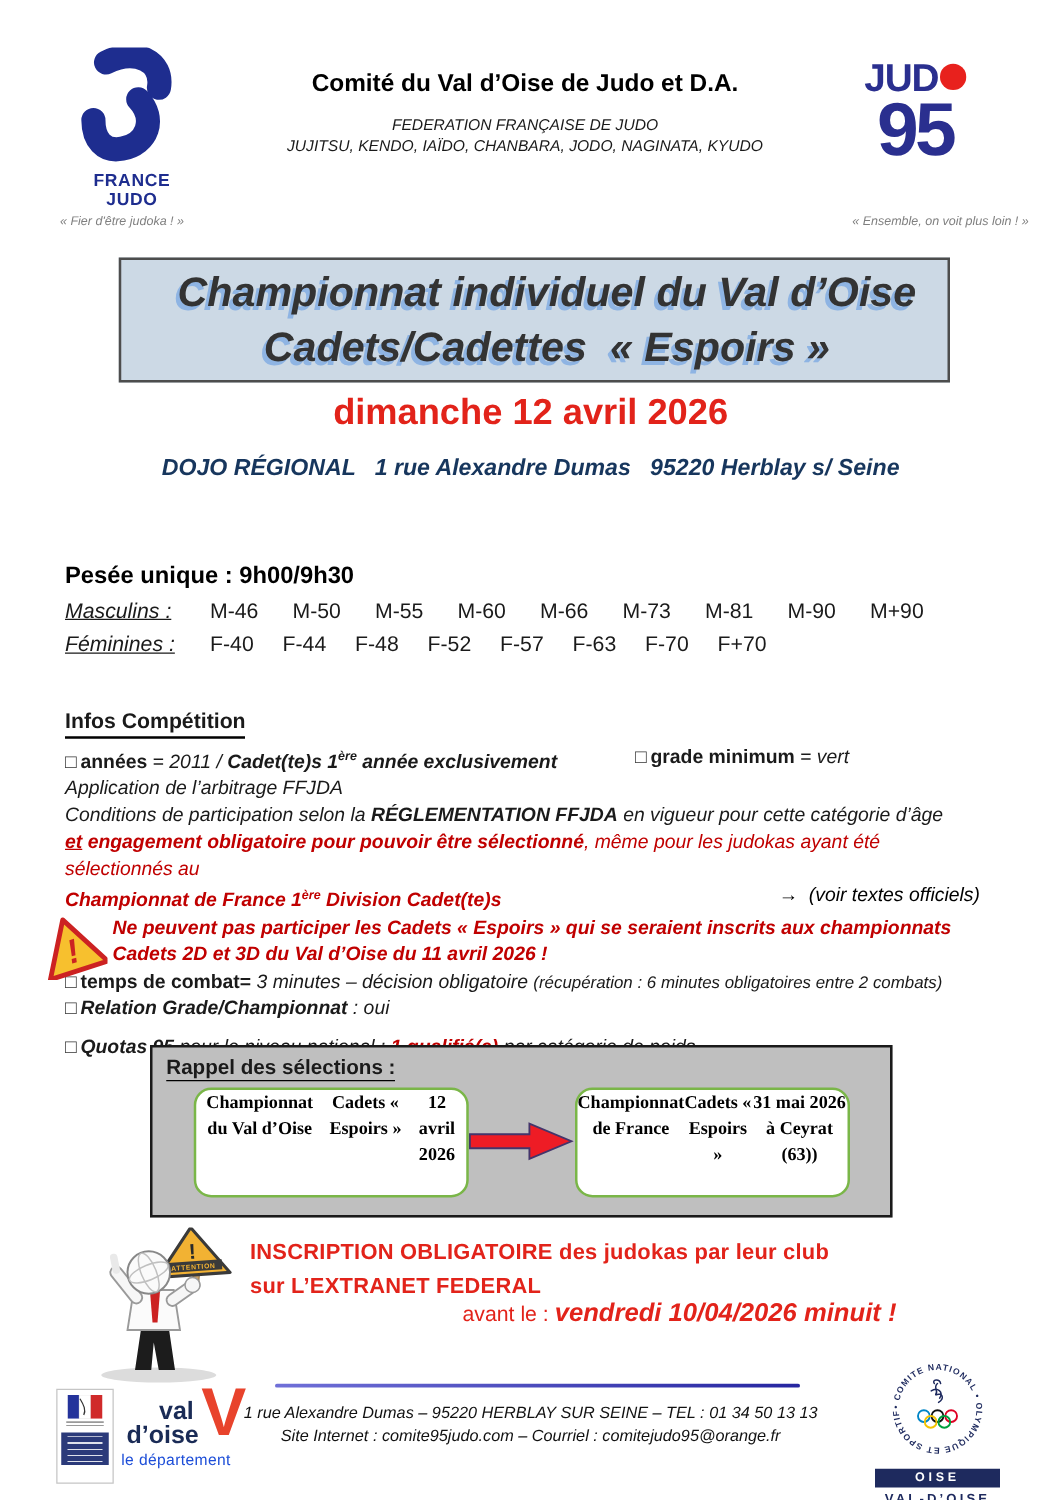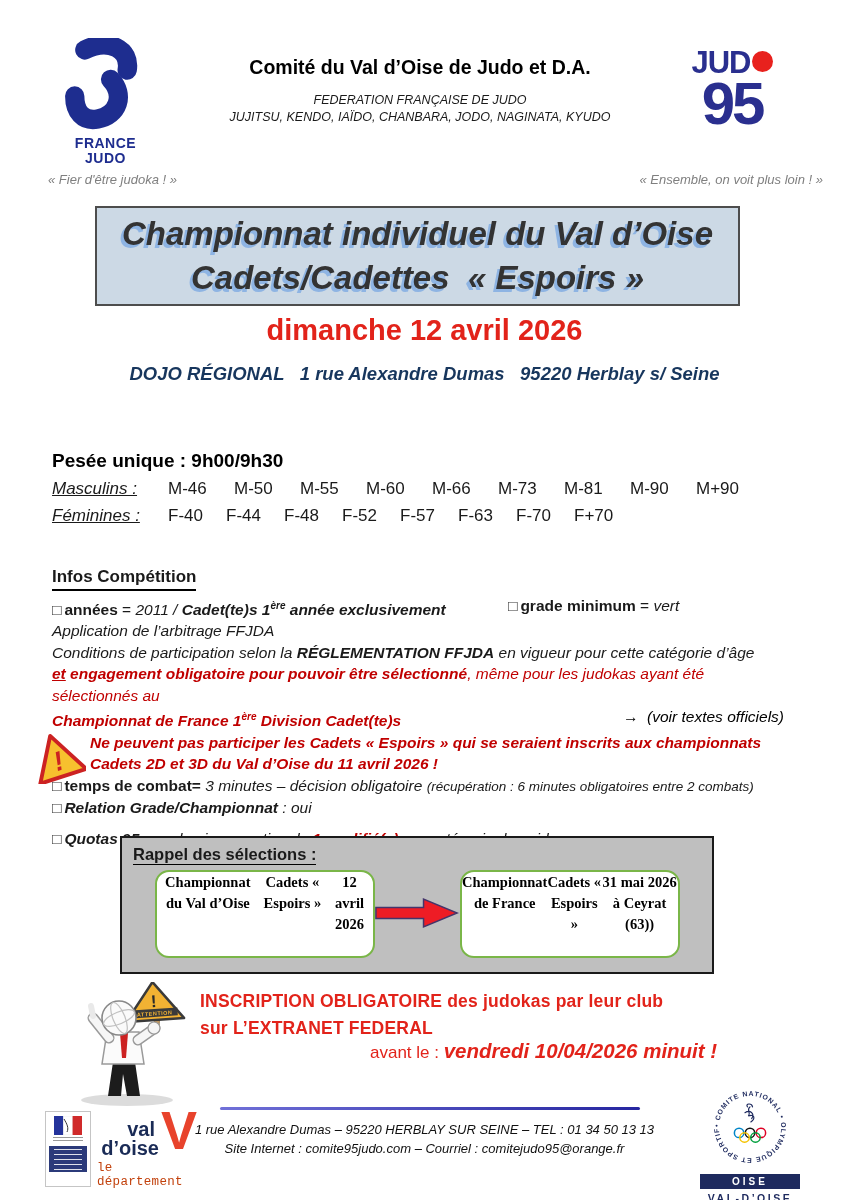--- a/index.html
+++ b/index.html
@@ -12,26 +12,26 @@
   .header-center{position:absolute;left:165px;top:56px;width:510px;text-align:center;}
   .hc-title{font-size:19.5px;font-weight:bold;color:#000;}
   .hc-sub1{font-size:12.5px;font-style:italic;margin-top:14px;}
   .hc-sub2{font-size:12.5px;font-style:italic;margin-top:3px;}
   .logo-95{position:absolute;right:62px;top:50px;width:110px;text-align:center;line-height:.85;}
   .j95-top{font-size:31px;font-weight:900;color:#2a2f8f;letter-spacing:-1px;}
   .j95-dot{display:inline-block;width:21px;height:21px;border-radius:50%;background:#e8211d;margin-left:1px;vertical-align:top;margin-top:1px;}
   .j95-bottom{font-size:60px;font-weight:900;color:#2a2f8f;letter-spacing:-3px;margin-top:2px;}
 
   .quotes{position:absolute;left:48px;right:26px;top:172px;display:flex;justify-content:space-between;
-          font-size:13px;font-style:italic;color:#7f7f7f;text-align:center;}
+          font-size:10px;font-style:italic;color:#7f7f7f;text-align:center;}
 
   
   .banner{position:absolute;left:95px;top:206px;width:641px;height:96px;background:#ccd9e5;
           border:2px solid #4d4d4d;display:flex;flex-direction:column;justify-content:space-evenly;
-          text-align:center;}
+          text-align:center;padding-left:20px;}
   .banner div{font-size:33px;font-weight:bold;font-style:italic;color:#333;
               text-shadow:-3px 3px 0 #8eb4e3;white-space:pre;}
 
   .date-line{position:absolute;left:0;right:0;top:314px;text-align:center;font-size:29px;font-weight:bold;
              color:#e2231a;}
   .venue-line{position:absolute;left:0;right:0;top:363px;text-align:center;font-size:18.5px;font-style:italic;
               font-weight:bold;color:#17365d;white-space:pre;}
 
   
   .weighin{position:absolute;left:52px;top:450px;width:740px;}
@@ -92,21 +92,21 @@
              display:flex;flex-direction:column;align-items:center;padding-top:4px;box-sizing:border-box;}
   .vo-lines{width:30px;height:6px;margin-top:2px;
             background:repeating-linear-gradient(#9a9a9a 0 1px,transparent 1px 3px);}
   .vo-navybox{width:38px;height:26px;background:#2b3a7a;margin-top:3px;
               background-image:repeating-linear-gradient(rgba(255,255,255,.85) 0 1px,transparent 1px 5px);
               background-size:28px 22px;background-position:5px 3px;background-repeat:no-repeat;background-color:#2b3a7a;}
   .vo-right{position:absolute;left:52px;top:0;width:98px;height:76px;}
   .vo-v{position:absolute;right:-2px;top:-8px;font-size:54px;font-weight:900;color:#e8432c;line-height:1;}
   .vo-val{position:absolute;right:40px;top:8px;font-size:20px;font-weight:900;color:#1a2b56;line-height:1;}
   .vo-doise{position:absolute;right:36px;top:27px;font-size:20px;font-weight:900;color:#1a2b56;line-height:1;}
-  .vo-dept{position:absolute;left:0;top:50px;width:100%;font-size:12.5px;color:#c2410c;letter-spacing:.3px;font-family:Liberation Mono, monospace;}
+  .vo-dept{position:absolute;left:0;top:50px;width:100%;font-size:12.5px;color:#1d4ed8;letter-spacing:.3px;}
   .cdos{position:absolute;right:40px;top:-10px;width:118px;text-align:center;}
   .cdos-box{display:block;margin:1px auto 0;width:100px;height:15px;background:#1e2a5e;color:#fff;
             font-size:10px;font-weight:bold;letter-spacing:3px;line-height:15px;}
   .cdos-below{margin-top:3px;font-size:10.5px;font-weight:bold;color:#1e2a5e;letter-spacing:2.5px;}
 </style>
 </head>
 <body>
 
 <div class="page">
 

